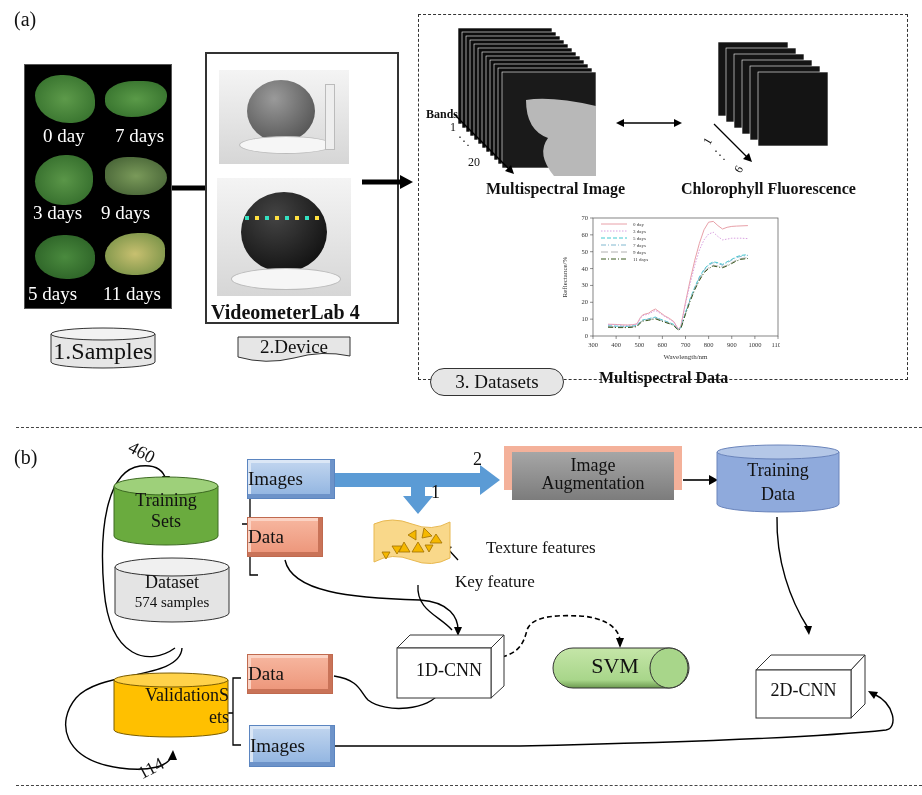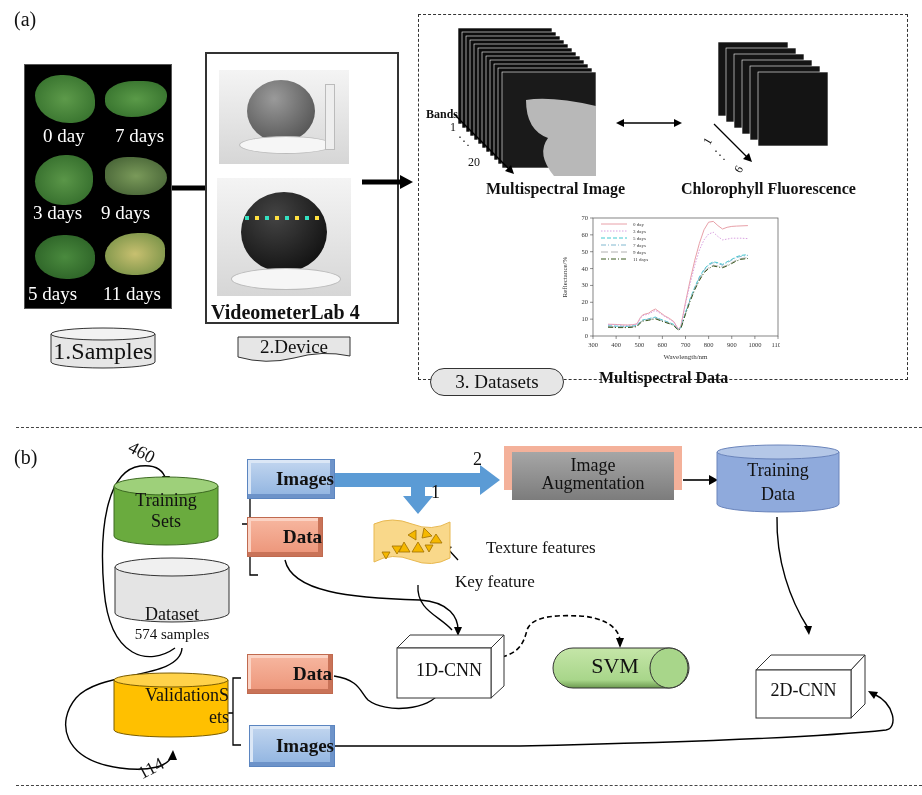--- a/index.html
+++ b/index.html
@@ -8,21 +8,21 @@
   .panel-label{font-size:20px;}
   .samples-box{background:#000;border:1px solid #555;}
   .plant-label{color:#fff;font-size:19px;position:absolute;white-space:nowrap;}
   .leaf{position:absolute;border-radius:50% 50% 50% 50%;background:#3f7d36;}
   .device-box{border:2px solid #333;background:#fff;}
   .device-img{background:linear-gradient(#f4f4f4,#d6d6d6);}
   .caption-bold{font-weight:bold;font-size:19px;white-space:nowrap;}
   .tag{border:1px solid #333;background:#e6e6e6;font-size:19px;text-align:center;}
   .dashed-box{border:1.5px dashed #333;}
   .hline{border-top:1.5px dashed #444;}
-  .btn3d{position:absolute;font-size:19px;text-align:right;box-sizing:border-box;font-weight:bold;}
+  .btn3d{position:absolute;font-size:19px;text-align:left;box-sizing:border-box;}
   .btn-blue{background:linear-gradient(#c2d6ef,#8fb3e0);border:1px solid #5b85c0;box-shadow:inset -4px -4px 0 #6d93c9, inset 3px 3px 0 #dbe7f6;}
   .btn-red{background:linear-gradient(#f7b7a0,#ec9478);border:1px solid #c06a4f;box-shadow:inset -4px -4px 0 #c97358, inset 3px 3px 0 #fbd3c4;}
   .cube-label{position:absolute;font-size:18px;text-align:center;}
   svg text{font-family:"Liberation Serif","DejaVu Serif",serif;}
 </style>
 </head>
 <body>
 
 <div class="abs panel-label" style="left:14px;top:8px;">(a)</div>
 
@@ -250,21 +250,21 @@
 </svg>
 <div class="abs" style="left:113px;top:490px;width:106px;text-align:center;font-size:18px;line-height:21px;">
   <div>Training</div>
   <div>Sets</div>
 </div>
 
 <svg class="abs" style="left:114px;top:557px;" width="116" height="68">
   <path d="M1,10 L1,56 A57,9 0 0 0 115,56 L115,10" fill="#e4e4e4" stroke="#333"></path>
   <ellipse cx="58" cy="10" rx="57" ry="9" fill="#f0f0f0" stroke="#333"></ellipse>
 </svg>
-<div class="abs" style="left:114px;top:604px;width:116px;text-align:center;">
+<div class="abs" style="left:114px;top:572px;width:116px;text-align:center;">
   <div style="font-size:18px;line-height:20px;">Dataset</div>
   <div style="font-size:15px;line-height:20px;">574 samples</div>
 </div>
 
 <svg class="abs" style="left:113px;top:672px;" width="116" height="68">
   <path d="M1,8 L1,58 A57,7 0 0 0 115,58 L115,8" fill="#ffc000" stroke="#7a5c00"></path>
   <ellipse cx="58" cy="8" rx="57" ry="7" fill="#ffd24a" stroke="#7a5c00"></ellipse>
 </svg>
 <div class="abs" style="left:113px;top:684px;width:116px;text-align:right;font-size:18px;line-height:22px;">
   <div>ValidationS</div>

